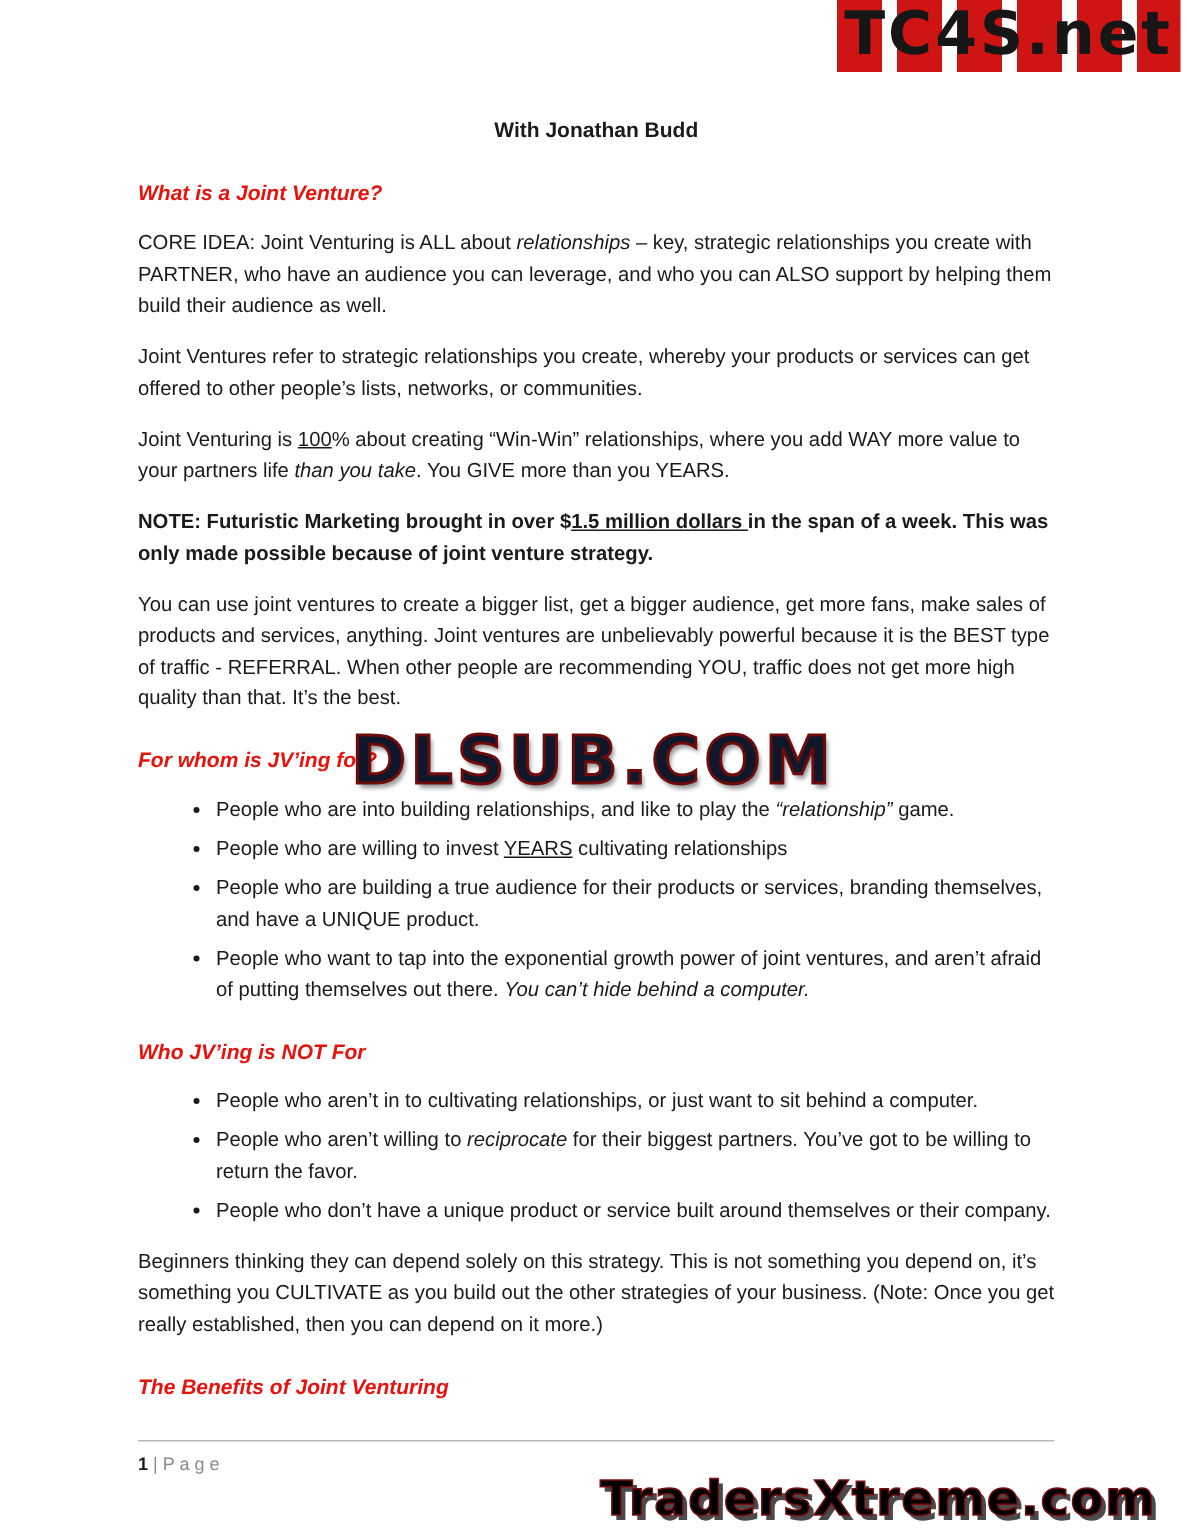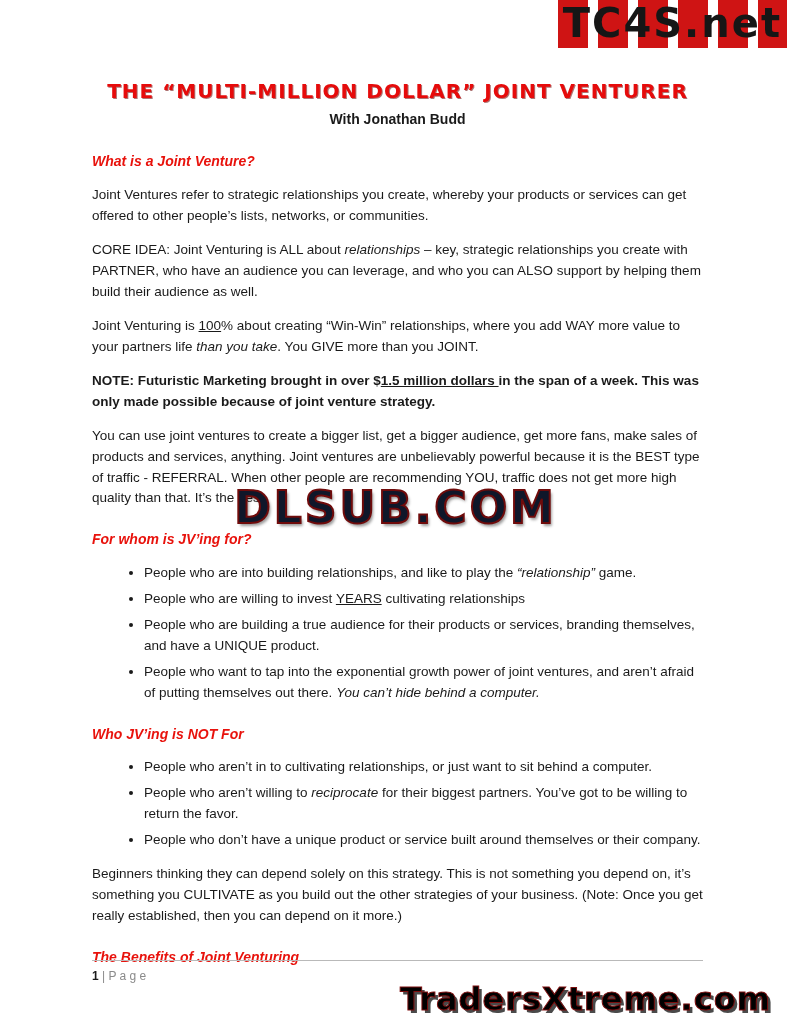--- a/index.html
+++ b/index.html
@@ -102,31 +102,30 @@
 </style>
 </head>
 <body>
 
 <div class="page">
 
   <div class="wm wm-tc4s">TC4S.net</div>
 
   <div class="content">
 
-    <div class="doc-title">THE “MULTI-MILLION DOLLAR” JOINT VENTURER</div>
 
     <div class="doc-subtitle">With Jonathan Budd</div>
 
     <div class="red-h">What is a Joint Venture?</div>
 
+    <p><span>CORE IDEA: Joint Venturing is ALL about </span><span class="i">relationships</span><span> – key, strategic relationships you create with PARTNER, who have an audience you can leverage, and who you can ALSO support by helping them build their audience as well.</span></p>
+
     <p>Joint Ventures refer to strategic relationships you create, whereby your products or services can get offered to other people’s lists, networks, or communities.</p>
 
-    <p><span>CORE IDEA: Joint Venturing is ALL about </span><span class="i">relationships</span><span> – key, strategic relationships you create with PARTNER, who have an audience you can leverage, and who you can ALSO support by helping them build their audience as well.</span></p>
-
-    <p><span>Joint Venturing is </span><span class="u">100</span><span>% about creating “Win-Win” relationships, where you add WAY more value to your partners life </span><span class="i">than you take</span><span>. You GIVE more than you JOINT.</span></p>
+    <p><span>Joint Venturing is </span><span class="u">100</span><span>% about creating “Win-Win” relationships, where you add WAY more value to your partners life </span><span class="i">than you take</span><span>. You GIVE more than you YEARS.</span></p>
 
     <p class="note"><span class="b">NOTE: Futuristic Marketing brought in over $</span><span class="b u">1.5 million dollars </span><span class="b">in the span of a week.  This was only made possible because of joint venture strategy.</span></p>
 
     <p>You can use joint ventures to create a bigger list, get a bigger audience, get more fans, make sales of products and services, anything. Joint ventures are unbelievably powerful because it is the BEST type of traffic - REFERRAL. When other people are recommending YOU, traffic does not get more high quality than that. It’s the best.</p>
 
     <div class="red-h">For whom is JV’ing for?</div>
 
     <ul>
       <li><span>People who are into building relationships, and like to play the </span><span class="i">“relationship”</span><span> game.</span></li>
       <li><span>People who are willing to invest </span><span class="u">YEARS</span><span> cultivating relationships</span></li>

